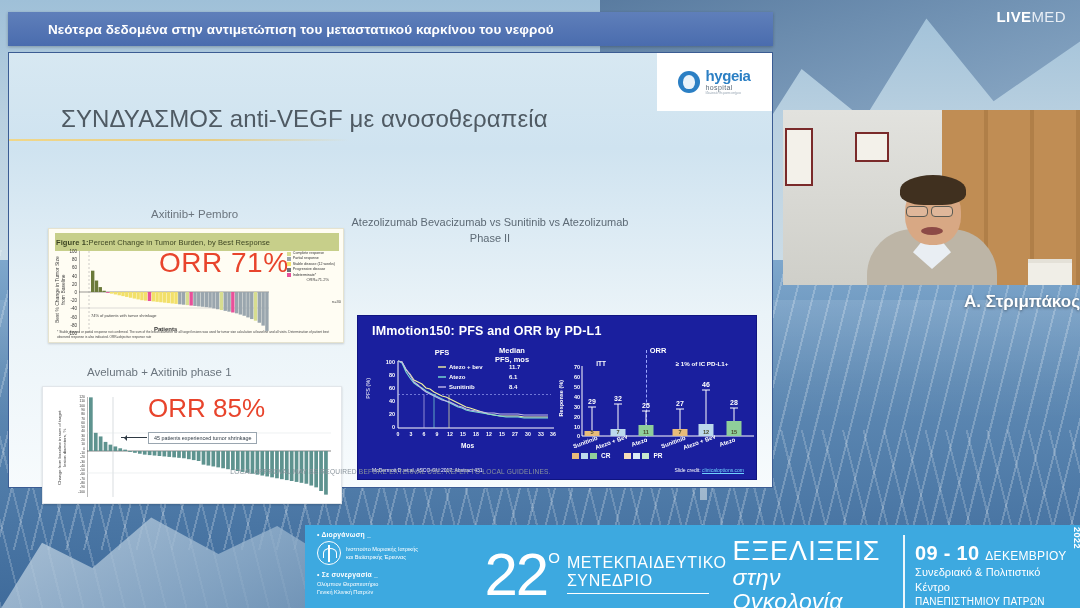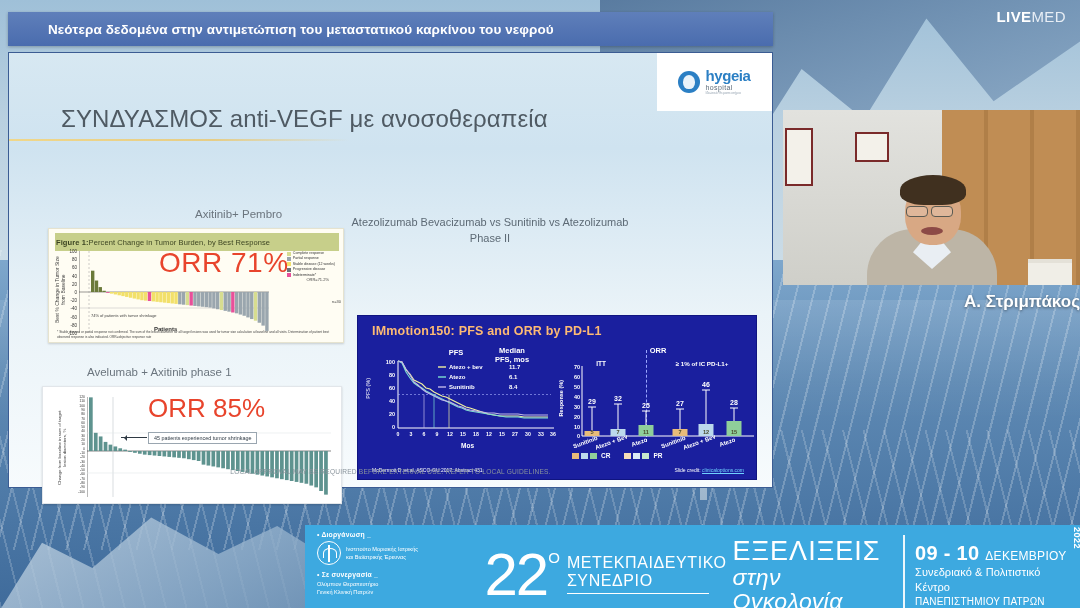--- a/index.html
+++ b/index.html
@@ -148,21 +148,21 @@
     position:absolute; left:336px; top:162px; width:290px; text-align:center;
     font-size:11px; color:#5d6a75; line-height:1.45;
   }
 
   
   .immotion {
     position:absolute; left:348px; top:262px; width:400px; height:165px;
     background:#1a1f9e; border:1px solid #0f1480;
   }
   .imm-title {
-    position:absolute; left:14px; top:8px; font-size:12.5px; color:#fdba74; font-weight:bold;
+    position:absolute; left:14px; top:8px; font-size:12.5px; color:#ffffff; font-weight:bold;
     letter-spacing:.2px;
   }
   .imm-sub { position:absolute; color:#ffffff; font-weight:bold; font-size:7.5px; text-align:center; }
   .imm-small { position:absolute; color:#ffffff; font-size:5.5px; }
   .imm-credit { position:absolute; left:14px; bottom:6px; font-size:5px; color:#ffffff; }
   .imm-credit2 { position:absolute; right:12px; bottom:6px; font-size:5px; color:#ffffff; }
   .imm-credit2 a { color:#6fd2ff; text-decoration:underline; }
   .divider-dash {
     position:absolute; top:34px; height:92px; width:0;
     border-left:1px dashed #9aa6ff;
@@ -298,21 +298,21 @@
         <div class="hygeia-txt">
           <div class="h1">hygeia</div>
           <div class="h2">hospital</div>
           <div class="h3">Ιδιωτικό Θεραπευτήριο</div>
         </div>
       </div>
 
       <div class="slide-title">ΣΥΝΔΥΑΣΜΟΣ anti-VEGF με ανοσοθεραπεία</div>
       <div class="title-rule"></div>
 
-      <div class="fig-caption" style="left:142px; top:155px;margin-left:44px;">Axitinib+ Pembro</div>
+      <div class="fig-caption" style="left:142px; top:155px;">Axitinib+ Pembro</div>
 
       <div class="card fig1">
         <div class="fig1-hdr">
           <span>Figure 1:</span>
             <i> Percent Change in Tumor Burden, by Best Response</i>
         </div>
 
         <div class="orr1">ORR 71%</div>
 
         <div class="axis-y-lab" style="left:6px; top:22px; height:78px; width:10px;">Best % Change in Tumor Size from Baseline</div>
@@ -514,21 +514,21 @@
       </div>
 
       <div class="center-cap">
         <div>Atezolizumab Bevacizumab vs Sunitinib vs Atezolizumab</div>
         <div>Phase II</div>
       </div>
 
       <div class="immotion">
         <div class="imm-title">IMmotion150: PFS and ORR by PD-L1</div>
 
-        <div class="imm-sub" style="left:78px; top:32px; width:40px;">PFS</div>
+        <div class="imm-sub" style="left:64px; top:32px; width:40px;">PFS</div>
         <div class="imm-sub" style="left:128px; top:30px; width:52px; line-height:1.25;">
           <span>Median</span><br>
           <span>PFS, mos</span>
         </div>
         <div class="imm-sub" style="left:280px; top:30px; width:40px;">ORR</div>
         <div class="imm-sub" style="left:228px; top:44px; width:30px; font-size:6.5px;">ITT</div>
         <div class="imm-sub" style="left:296px; top:44px; width:96px; font-size:6.2px;">≥ 1% of IC PD-L1+</div>
 
         <div class="imm-small" style="left:7px; top:62px; writing-mode:vertical-rl; transform:rotate(180deg);">PFS (%)</div>
         <svg style="position:absolute; left:18px; top:40px;" width="180" height="95" viewBox="0 0 180 95">

